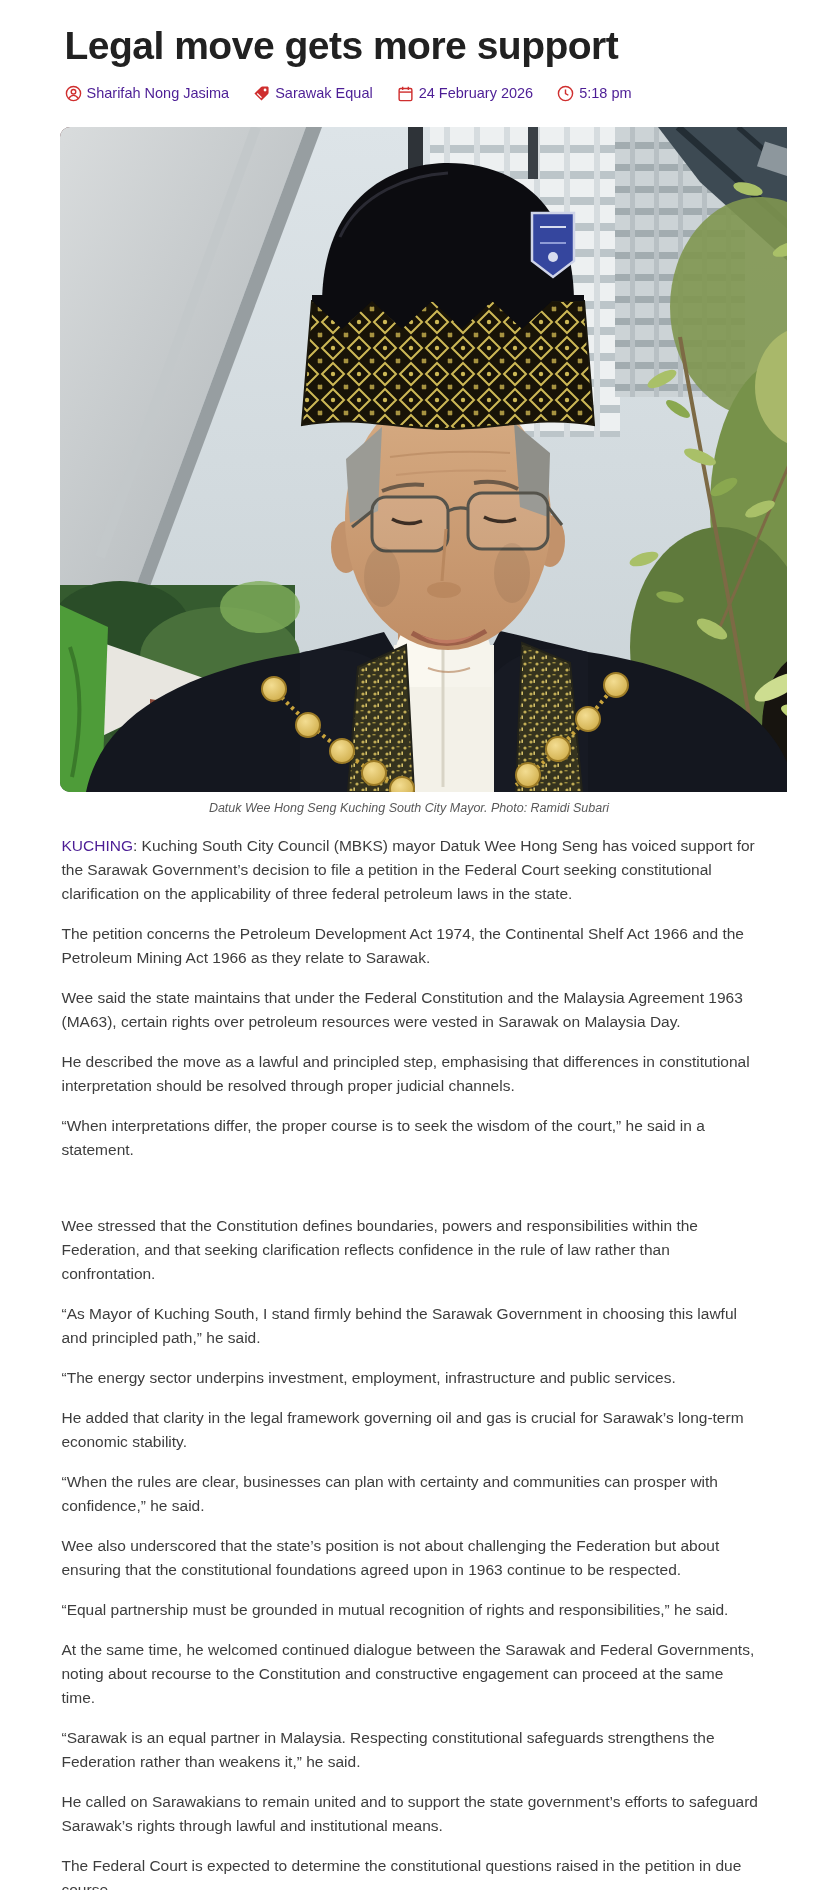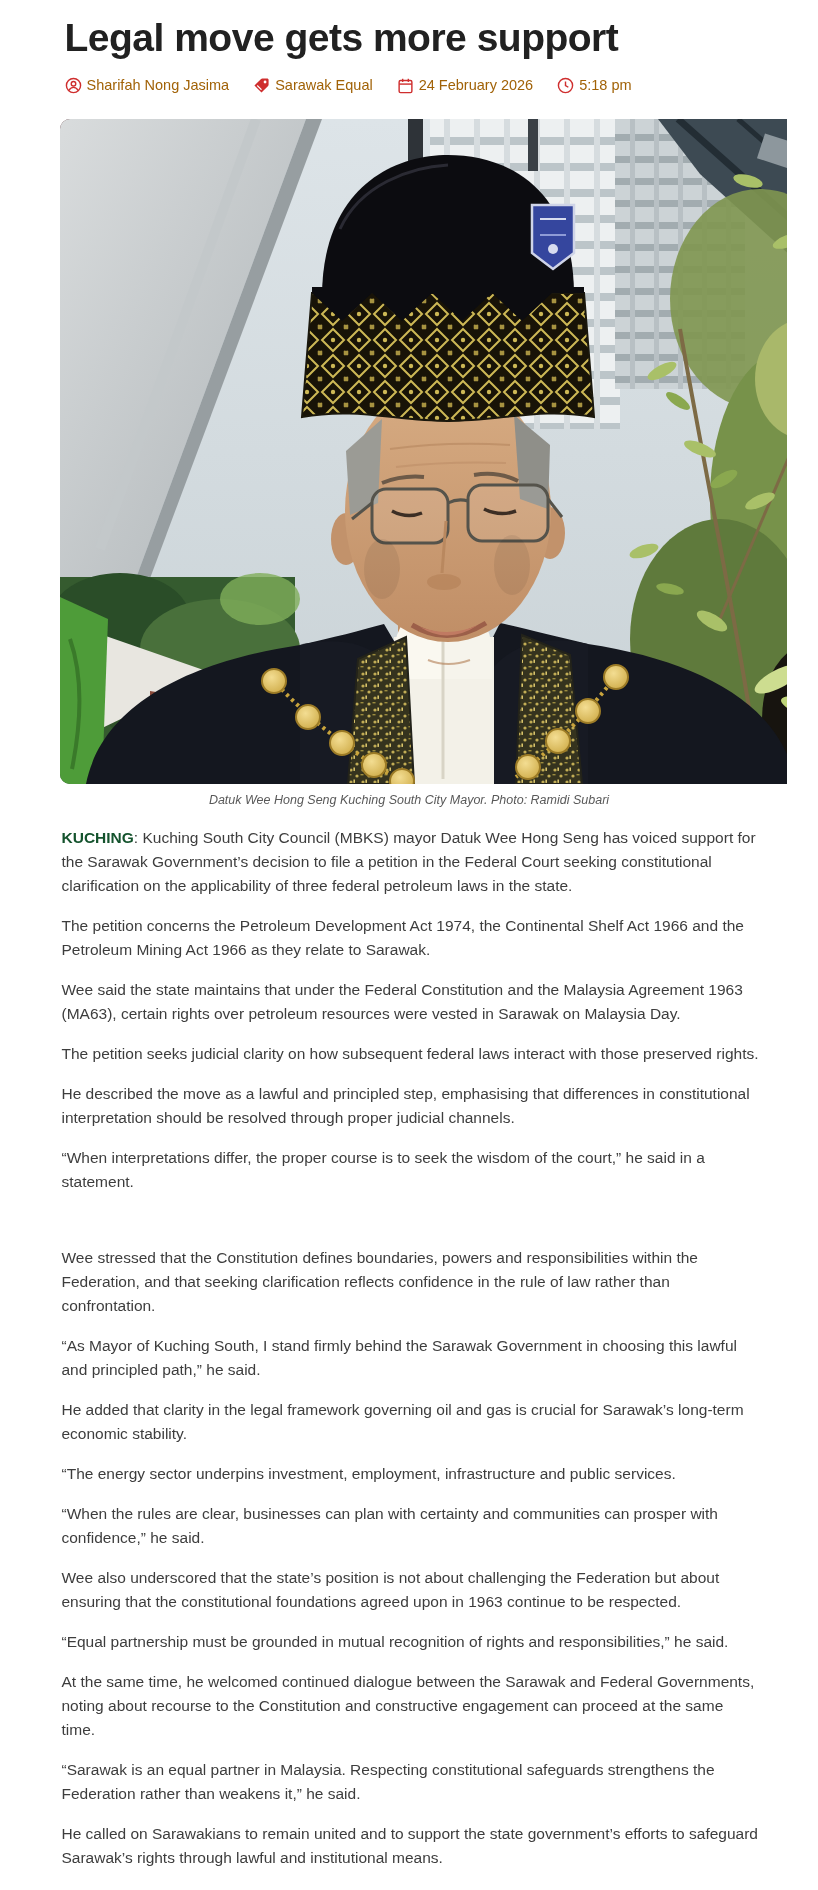--- a/index.html
+++ b/index.html
@@ -5,39 +5,39 @@
   * { box-sizing: border-box; margin: 0; padding: 0; }
   html, body { background: #ffffff; }
   body { font-family: "Liberation Sans", "DejaVu Sans", sans-serif; }
   .page {
     position: relative;
     width: 755px;
     height: 1890px;
     margin: 0 auto;
     background: #ffffff;
     overflow: hidden;
-    padding: 4px 28px;
+    padding: 12px 28px;
   }
   h1.headline {
     margin-top: 12px;
     padding-left: 5px;
     font-size: 39px;
     line-height: 1.12;
     font-weight: 700;
     letter-spacing: -0.5px;
     color: #212121;
   }
   .byline {
     display: flex;
     align-items: flex-end;
     gap: 24px;
     margin-top: 17px;
     padding-left: 5px;
     font-size: 14.5px;
-    color: #a16207;
+    color: #4c1d95;
   }
   .meta-item { display: inline-flex; align-items: center; gap: 5px; white-space: nowrap; }
   .meta-item svg { display: block; }
   .meta-link { cursor: pointer; }
   figure.photo-figure { margin-top: 25px; }
   .photo-frame {
     width: 762px;
     height: 665px;
     border-radius: 10px;
     overflow: hidden;
@@ -52,21 +52,21 @@
     color: #595959;
   }
   .article-body {
     margin-top: 19px;
     padding-left: 2px;
     font-size: 15.5px;
     line-height: 24px;
     color: #3d3d3d;
   }
   .article-body p { margin-bottom: 16px; }
-  .article-body p strong { font-weight: 700; color: #14532d; }
+  .article-body p strong { font-weight: 400; color: #4c1d95; }
   .ad-gap { height: 36px; }
 </style>
 </head>
 <body>
 
 <div class="page">
 
   <h1 class="headline">Legal move gets more support</h1>
 
   <div class="byline">
@@ -302,28 +302,27 @@
         </g>
       </svg>
     </div>
     <figcaption class="photo-caption">Datuk Wee Hong Seng Kuching South City Mayor. Photo: Ramidi Subari</figcaption>
   </figure>
 
   <div class="article-body">
     <p><strong>KUCHING</strong><span>: Kuching South City Council (MBKS) mayor Datuk Wee Hong Seng has voiced support for the Sarawak Government’s decision to file a petition in the Federal Court seeking constitutional clarification on the applicability of three federal petroleum laws in the state.</span></p>
     <p>The petition concerns the Petroleum Development Act 1974, the Continental Shelf Act 1966 and the Petroleum Mining Act 1966 as they relate to Sarawak.</p>
     <p>Wee said the state maintains that under the Federal Constitution and the Malaysia Agreement 1963 (MA63), certain rights over petroleum resources were vested in Sarawak on Malaysia Day.</p>
-    <p>The petition seeks judicial clarity on how subsequent federal laws interact with those preserved rights.</p>
     <p>He described the move as a lawful and principled step, emphasising that differences in constitutional interpretation should be resolved through proper judicial channels.</p>
     <p>“When interpretations differ, the proper course is to seek the wisdom of the court,” he said in a statement.</p>
     <div class="ad-gap"></div>
     <p>Wee stressed that the Constitution defines boundaries, powers and responsibilities within the Federation, and that seeking clarification reflects confidence in the rule of law rather than confrontation.</p>
     <p>“As Mayor of Kuching South, I stand firmly behind the Sarawak Government in choosing this lawful and principled path,” he said.</p>
+    <p>“The energy sector underpins investment, employment, infrastructure and public services.</p>
     <p>He added that clarity in the legal framework governing oil and gas is crucial for Sarawak’s long-term economic stability.</p>
-    <p>“The energy sector underpins investment, employment, infrastructure and public services.</p>
     <p>“When the rules are clear, businesses can plan with certainty and communities can prosper with confidence,” he said.</p>
     <p>Wee also underscored that the state’s position is not about challenging the Federation but about ensuring that the constitutional foundations agreed upon in 1963 continue to be respected.</p>
     <p>“Equal partnership must be grounded in mutual recognition of rights and responsibilities,” he said.</p>
     <p>At the same time, he welcomed continued dialogue between the Sarawak and Federal Governments, noting about recourse to the Constitution and constructive engagement can proceed at the same time.</p>
     <p>“Sarawak is an equal partner in Malaysia. Respecting constitutional safeguards strengthens the Federation rather than weakens it,” he said.</p>
     <p>He called on Sarawakians to remain united and to support the state government’s efforts to safeguard Sarawak’s rights through lawful and institutional means.</p>
     <p>The Federal Court is expected to determine the constitutional questions raised in the petition in due course.</p>
   </div>
 
 </div>

